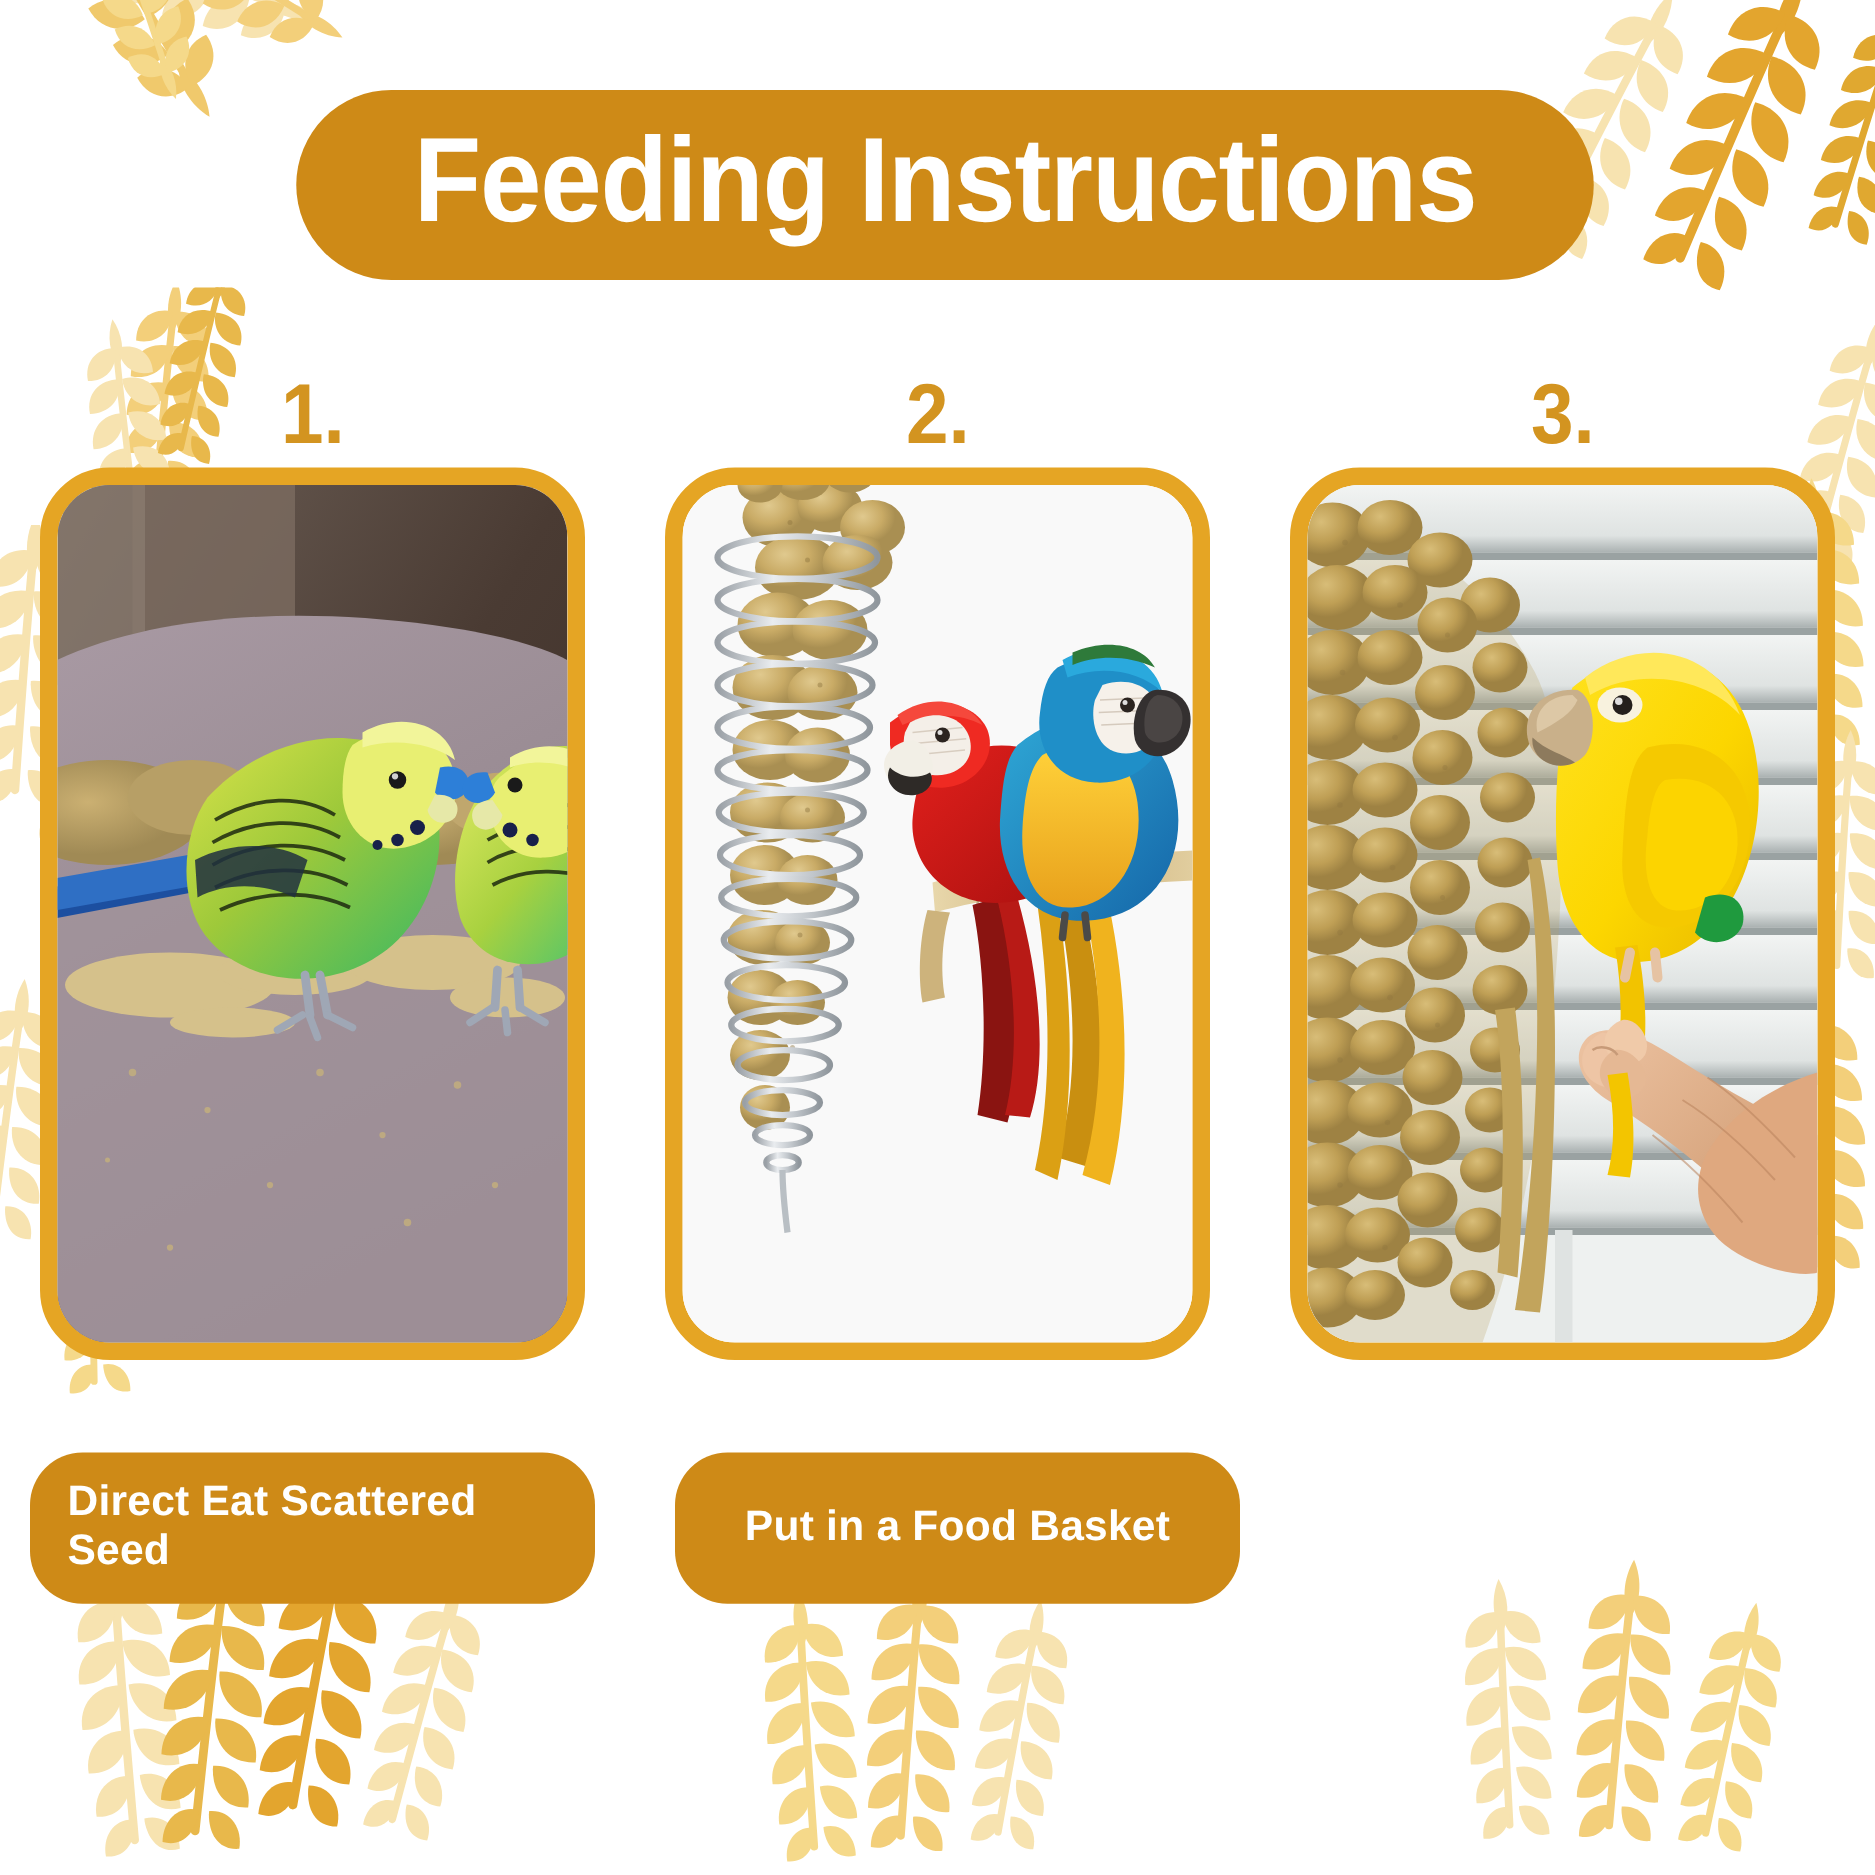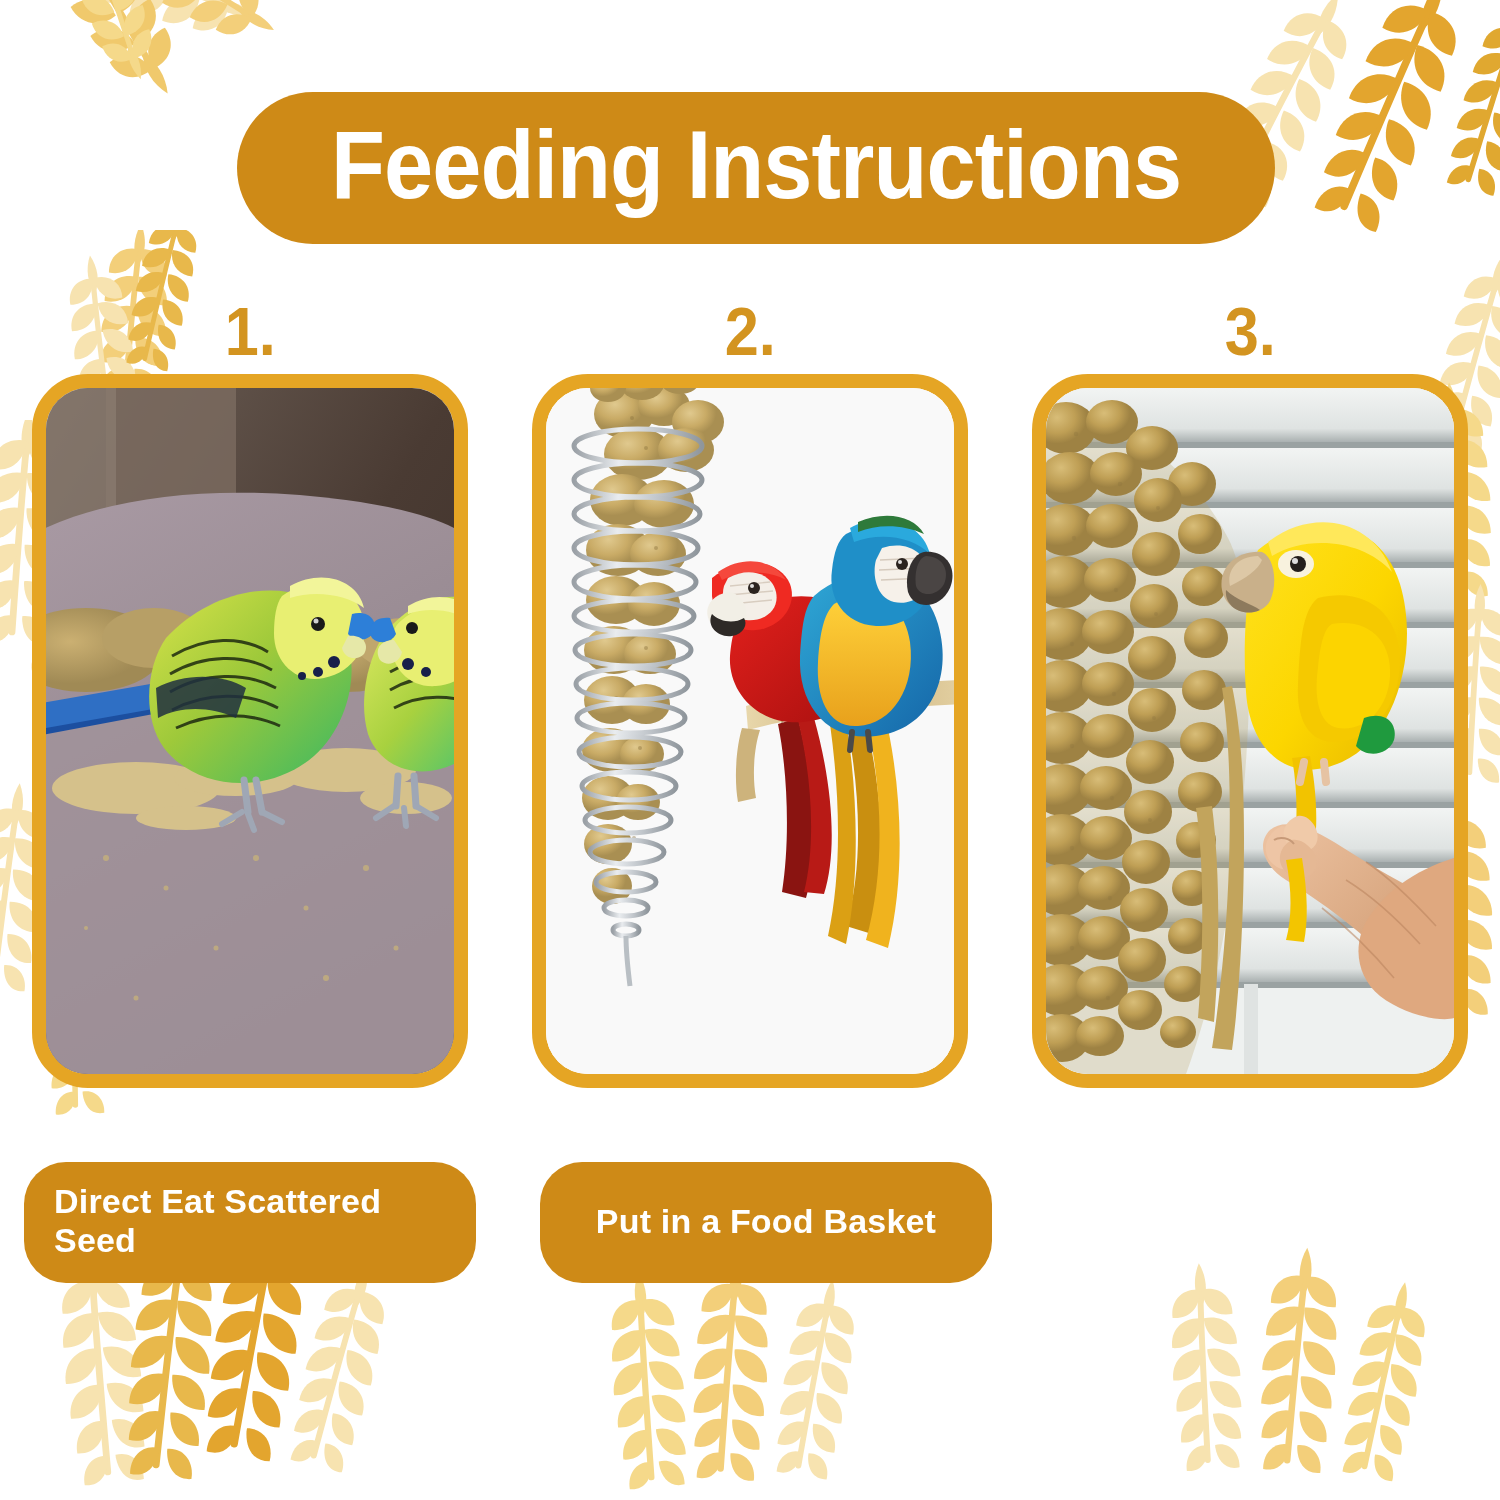--- a/index.html
+++ b/index.html
@@ -25,21 +25,20 @@
 
   
   .title-pill {
     position: absolute;
     left: 237px; top: 72px;
     width: 1038px; height: 152px;
     background: #ce8a17;
     border-radius: 76px;
     display: flex; align-items: center; justify-content: center;
     z-index: 5;
-    margin-top: 20px;
   }
   .title-text {
     color: #ffffff;
     font-family: "Liberation Sans Narrow", "Liberation Sans", sans-serif;
     font-size: 96px;
     font-weight: 700;
     letter-spacing: -1px;
     transform: scaleX(0.92);
     white-space: nowrap;
     line-height: 1;

